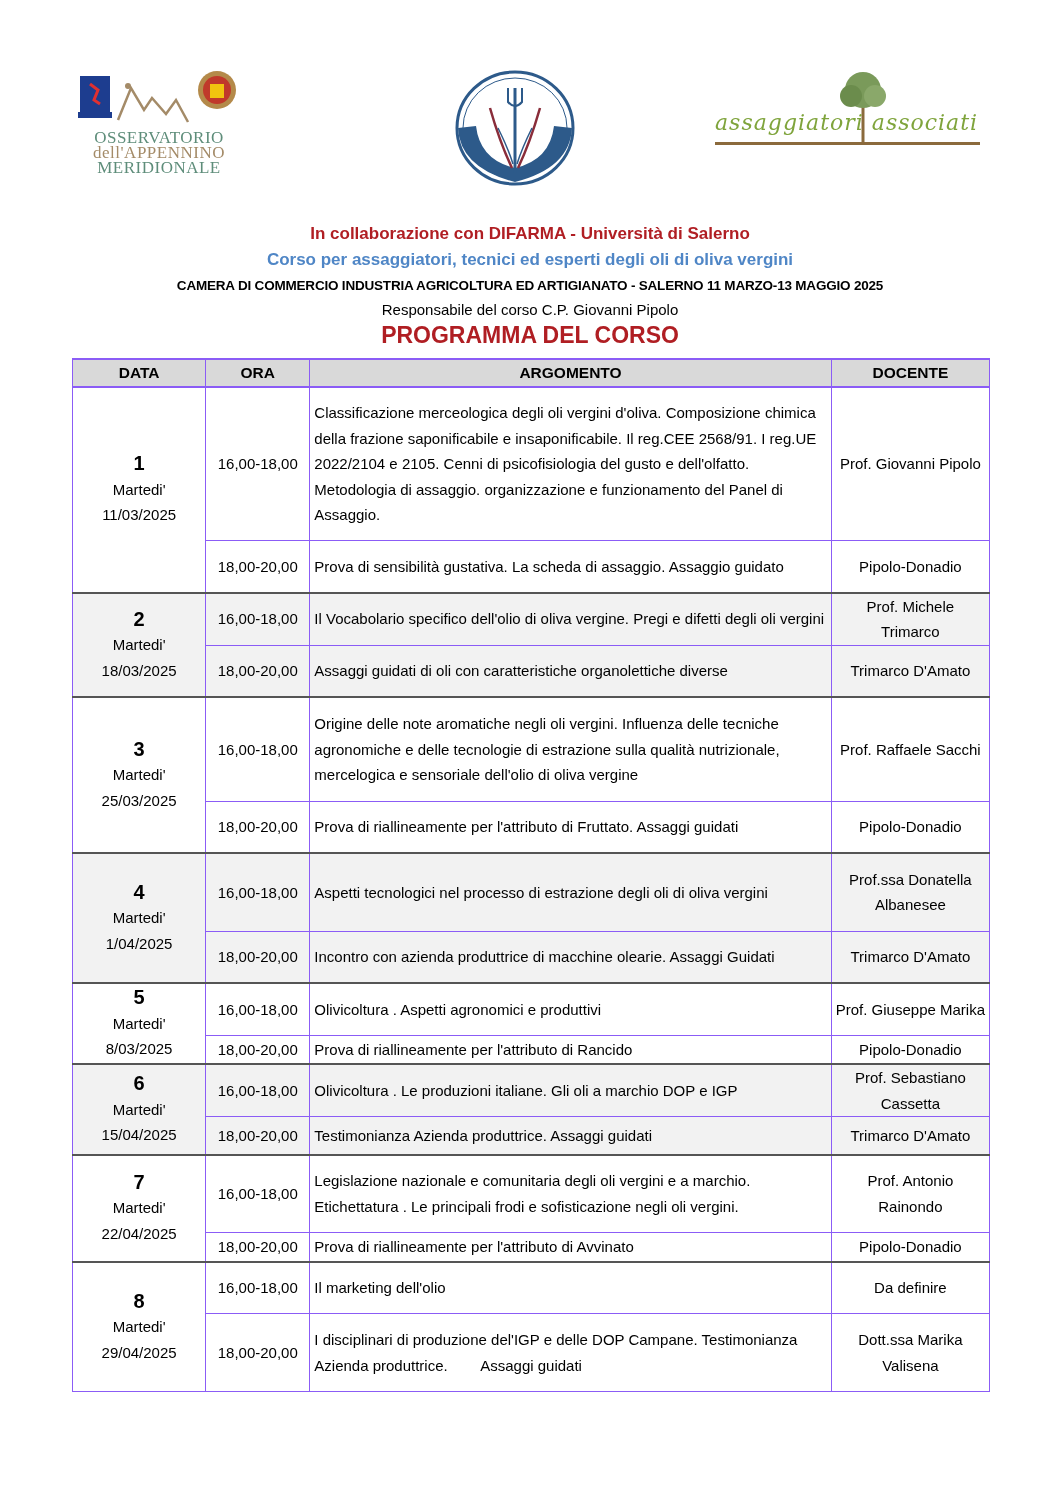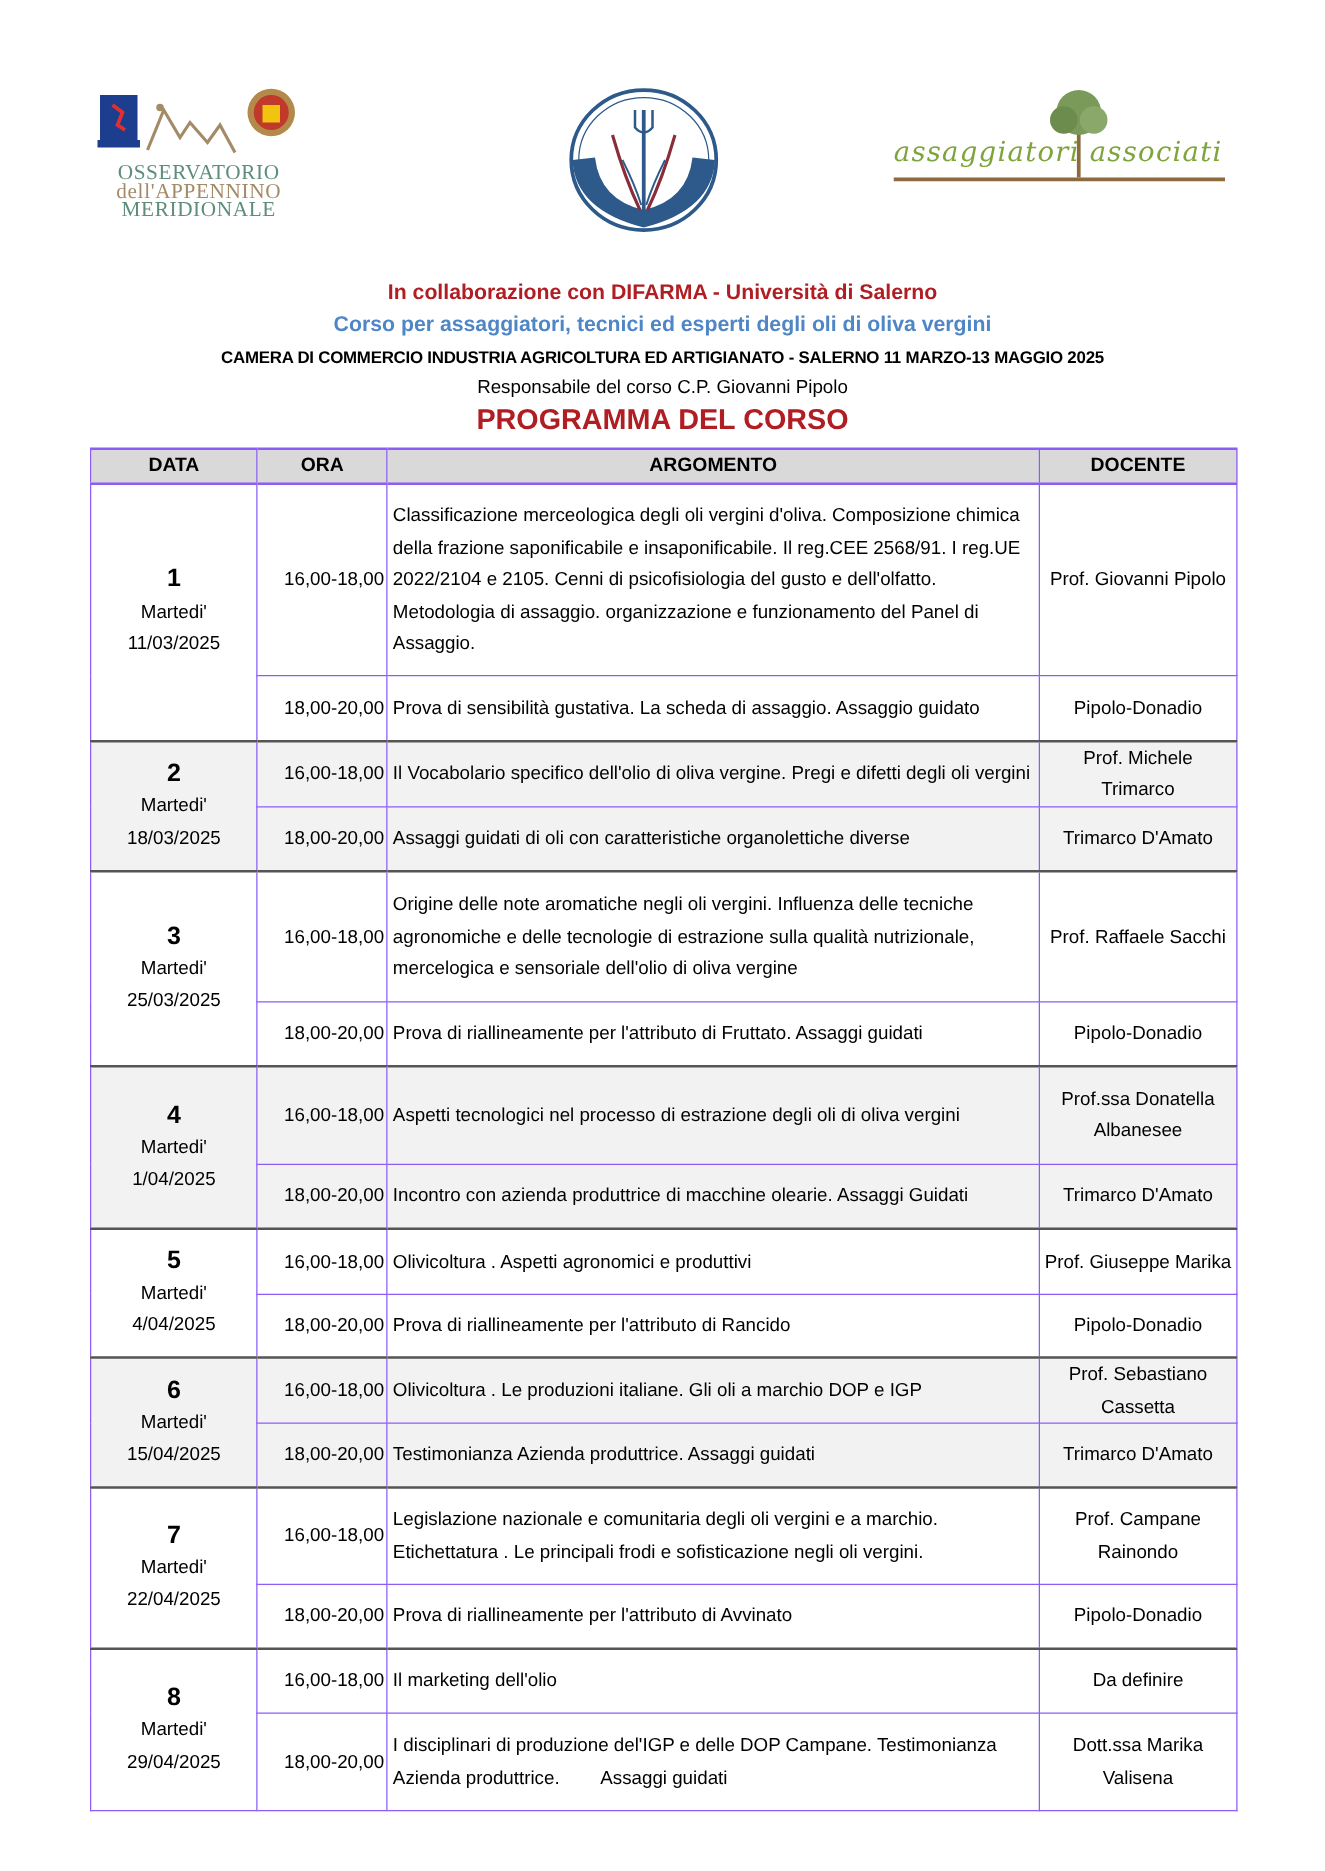--- a/index.html
+++ b/index.html
@@ -26,21 +26,21 @@
   table.prog { position: absolute; top: 358px; left: 72px; width: 918px; border-collapse: collapse; font-size: 15px; table-layout: fixed; }
   table.prog td, table.prog th { border: 1px solid #8b5cf6; padding: 0 4px; line-height: 25.5px; }
   table.prog th { background: #d9d9d9; font-weight: bold; font-size: 15.5px; height: 24px; border-width: 2px 1px 2px 1px; }
   .col-data { width: 128px; }
   .col-ora { width: 100px; }
   .col-arg { width: 501px; }
   .col-doc { width: 152px; }
 
   td.data { text-align: center; vertical-align: middle; line-height: 26px; }
   td.data .num { display: block; font-weight: bold; font-size: 20px; }
-  td.ora { text-align: right; vertical-align: middle; padding: 12px 2px !important; }
+  td.ora { text-align: center; vertical-align: middle; padding: 1px 2px !important; }
   td.arg { text-align: left; vertical-align: middle; }
   td.doc { text-align: center; vertical-align: middle; }
   tr.shade td { background: #f2f2f2; }
   tr.group-start td { border-top: 2px solid #555; }
 </style>
 </head>
 <body>
 
 <div class="logos">
   <div class="logo-left">
@@ -168,21 +168,21 @@
       </tr>
       <tr class="shade" style="height: 52px;">
         <td class="ora">18,00-20,00</td>
         <td class="arg" style="white-space: pre-wrap;">Incontro con azienda produttrice di macchine olearie. Assaggi Guidati</td>
         <td class="doc">Trimarco D'Amato</td>
       </tr>
       <tr class="group-start" style="height: 52px;">
         <td class="data" rowspan="2">
           <span class="num">5</span>
           <span style="display: block;">Martedi'</span>
-          <span style="display: block;">4/04/2025</span>
+          <span style="display: block;">8/03/2025</span>
         </td>
         <td class="ora">16,00-18,00</td>
         <td class="arg" style="white-space: pre-wrap;">Olivicoltura . Aspetti agronomici e produttivi</td>
         <td class="doc">Prof. Giuseppe Marika</td>
       </tr>
       <tr style="height: 26px;">
         <td class="ora">18,00-20,00</td>
         <td class="arg" style="white-space: pre-wrap;">Prova di riallineamente per l'attributo di Rancido</td>
         <td class="doc">Pipolo-Donadio</td>
       </tr>
@@ -202,21 +202,21 @@
         <td class="doc">Trimarco D'Amato</td>
       </tr>
       <tr class="group-start" style="height: 78px;">
         <td class="data" rowspan="2">
           <span class="num">7</span>
           <span style="display: block;">Martedi'</span>
           <span style="display: block;">22/04/2025</span>
         </td>
         <td class="ora">16,00-18,00</td>
         <td class="arg" style="white-space: pre-wrap;">Legislazione nazionale e comunitaria degli oli vergini e a marchio. Etichettatura . Le principali frodi e sofisticazione negli oli vergini.</td>
-        <td class="doc">Prof. Campane Rainondo</td>
+        <td class="doc">Prof. Antonio Rainondo</td>
       </tr>
       <tr style="height: 26px;">
         <td class="ora">18,00-20,00</td>
         <td class="arg" style="white-space: pre-wrap;">Prova di riallineamente per l'attributo di Avvinato</td>
         <td class="doc">Pipolo-Donadio</td>
       </tr>
       <tr class="group-start" style="height: 52px;">
         <td class="data" rowspan="2">
           <span class="num">8</span>
           <span style="display: block;">Martedi'</span>

